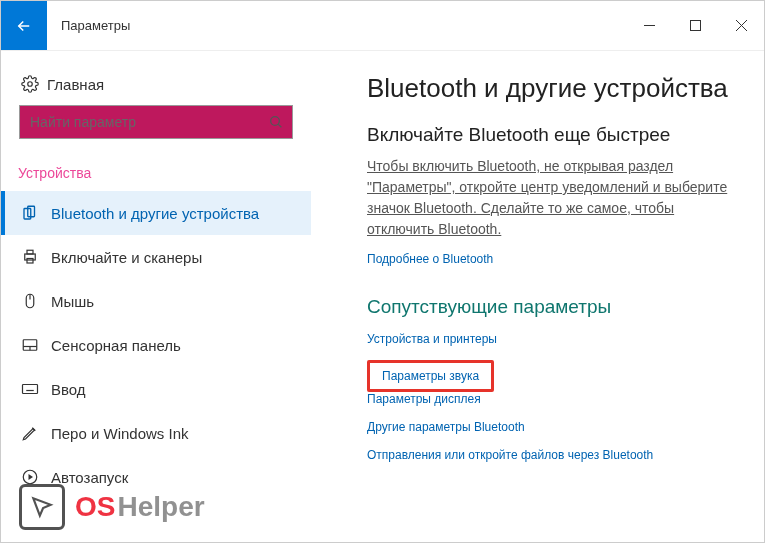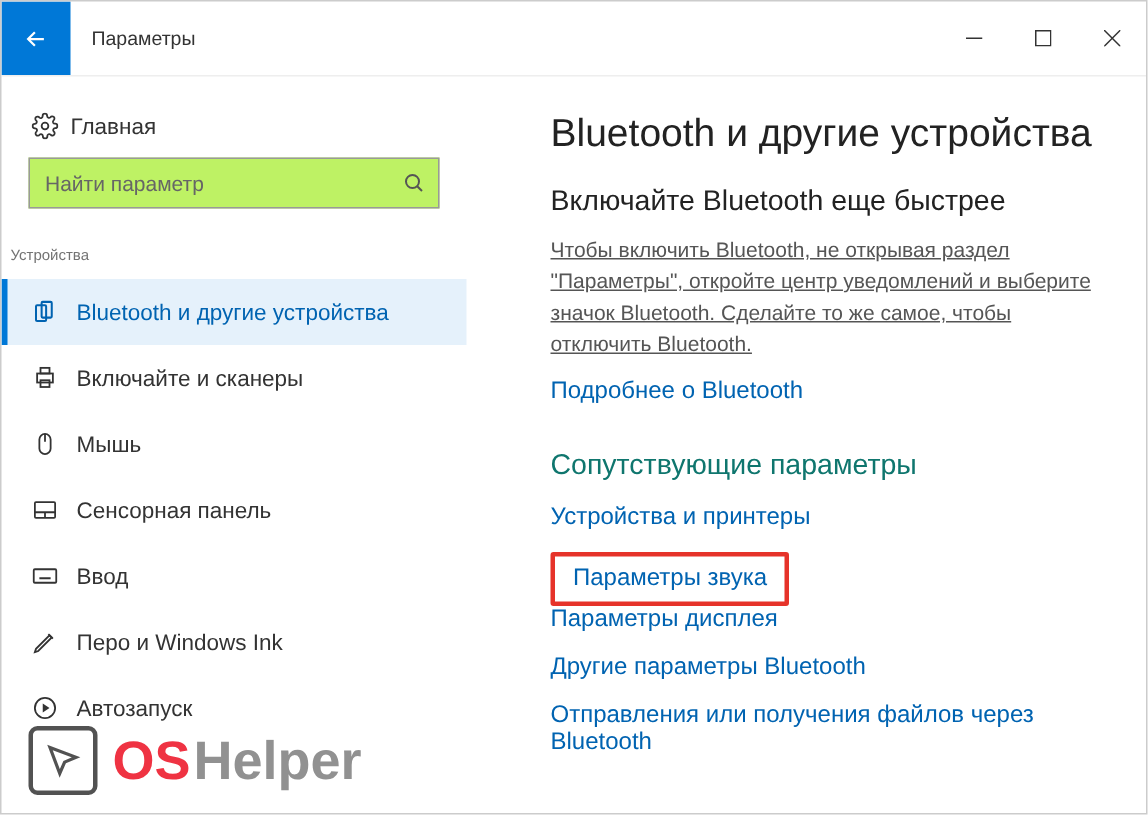--- a/index.html
+++ b/index.html
@@ -71,41 +71,41 @@
     padding: 0 18px 0 18px;
     margin-bottom: 26px;
   }
   .search-box {
     position: relative;
     border: 1px solid #999;
     height: 34px;
     display: flex;
     align-items: center;
     padding: 0 34px 0 10px;
-    background: #bef264;
+    background: #be185d;
   }
   .search-box input {
     border: none;
     outline: none;
     font-size: 14px;
     width: 100%;
     background: transparent;
   }
   .search-box input::placeholder { color: #666; }
   .search-icon {
     position: absolute;
     right: 8px;
     top: 50%;
     transform: translateY(-50%);
     color: #555;
   }
   .section-label {
-    padding: 0 0 10px 6px;
-    font-size: 10px;
-    color: #737373;
+    padding: 0 0 10px 17px;
+    font-size: 14px;
+    color: #ec4899;
   }
   .nav {
     list-style: none;
   }
   .nav-item {
     display: flex;
     align-items: center;
     height: 44px;
     padding-left: 20px;
     font-size: 15px;
@@ -151,21 +151,21 @@
   .body-text {
     font-size: 14px;
     color: #555;
     line-height: 1.5;
     margin-bottom: 12px;
     max-width: 370px;
     text-decoration: underline;
   }
   .link {
     color: #0063b1;
-    font-size: 16px;
+    font-size: 12px;
     cursor: pointer;
     display: block;
     margin: 0 0 14px 0;
     width: fit-content;
   }
   .related-heading {
     font-size: 19px;
     font-weight: 400;
     color: #0f766e;
     margin: 30px 0 14px 0;
@@ -187,21 +187,21 @@
     opacity: 0.92;
     pointer-events: none;
   }
   .wm-cursor {
     width: 46px; height: 46px;
     border: 3px solid #444;
     border-radius: 6px;
     display:flex; align-items:center; justify-content:center;
     background: rgba(255,255,255,0.7);
   }
-  .wm-text { font-weight: 600; font-size: 36px; display:flex; gap:2px; }
+  .wm-text { font-weight: 600; font-size: 28px; display:flex; gap:2px; }
   .wm-os { color: #e23; }
   .wm-helper { color: #888; }
   svg { display: block; }
 </style>
 </head>
 <body>
 
 <div class="titlebar">
   <div class="back-btn">
     <svg width="18" height="18" viewBox="0 0 24 24" fill="none" stroke="currentColor" stroke-width="2">
@@ -340,21 +340,21 @@
     <div class="related-heading">Сопутствующие параметры</div>
 
     <a class="link">Устройства и принтеры</a>
 
     <div class="highlight-box">
       <a class="link">Параметры звука</a>
     </div>
 
     <a class="link">Параметры дисплея</a>
     <a class="link">Другие параметры Bluetooth</a>
-    <a class="link">Отправления или получения файлов через Bluetooth</a>
+    <a class="link">Отправления или откройте файлов через Bluetooth</a>
   </div>
 </div>
 
 <div class="watermark">
   <div class="wm-cursor">
     <svg width="26" height="26" viewBox="0 0 24 24" fill="none" stroke="#444" stroke-width="2">
         <path d="M4 4l6 16 3-7 7-3L4 4z"></path>
       </svg>
   </div>
   <div class="wm-text">

